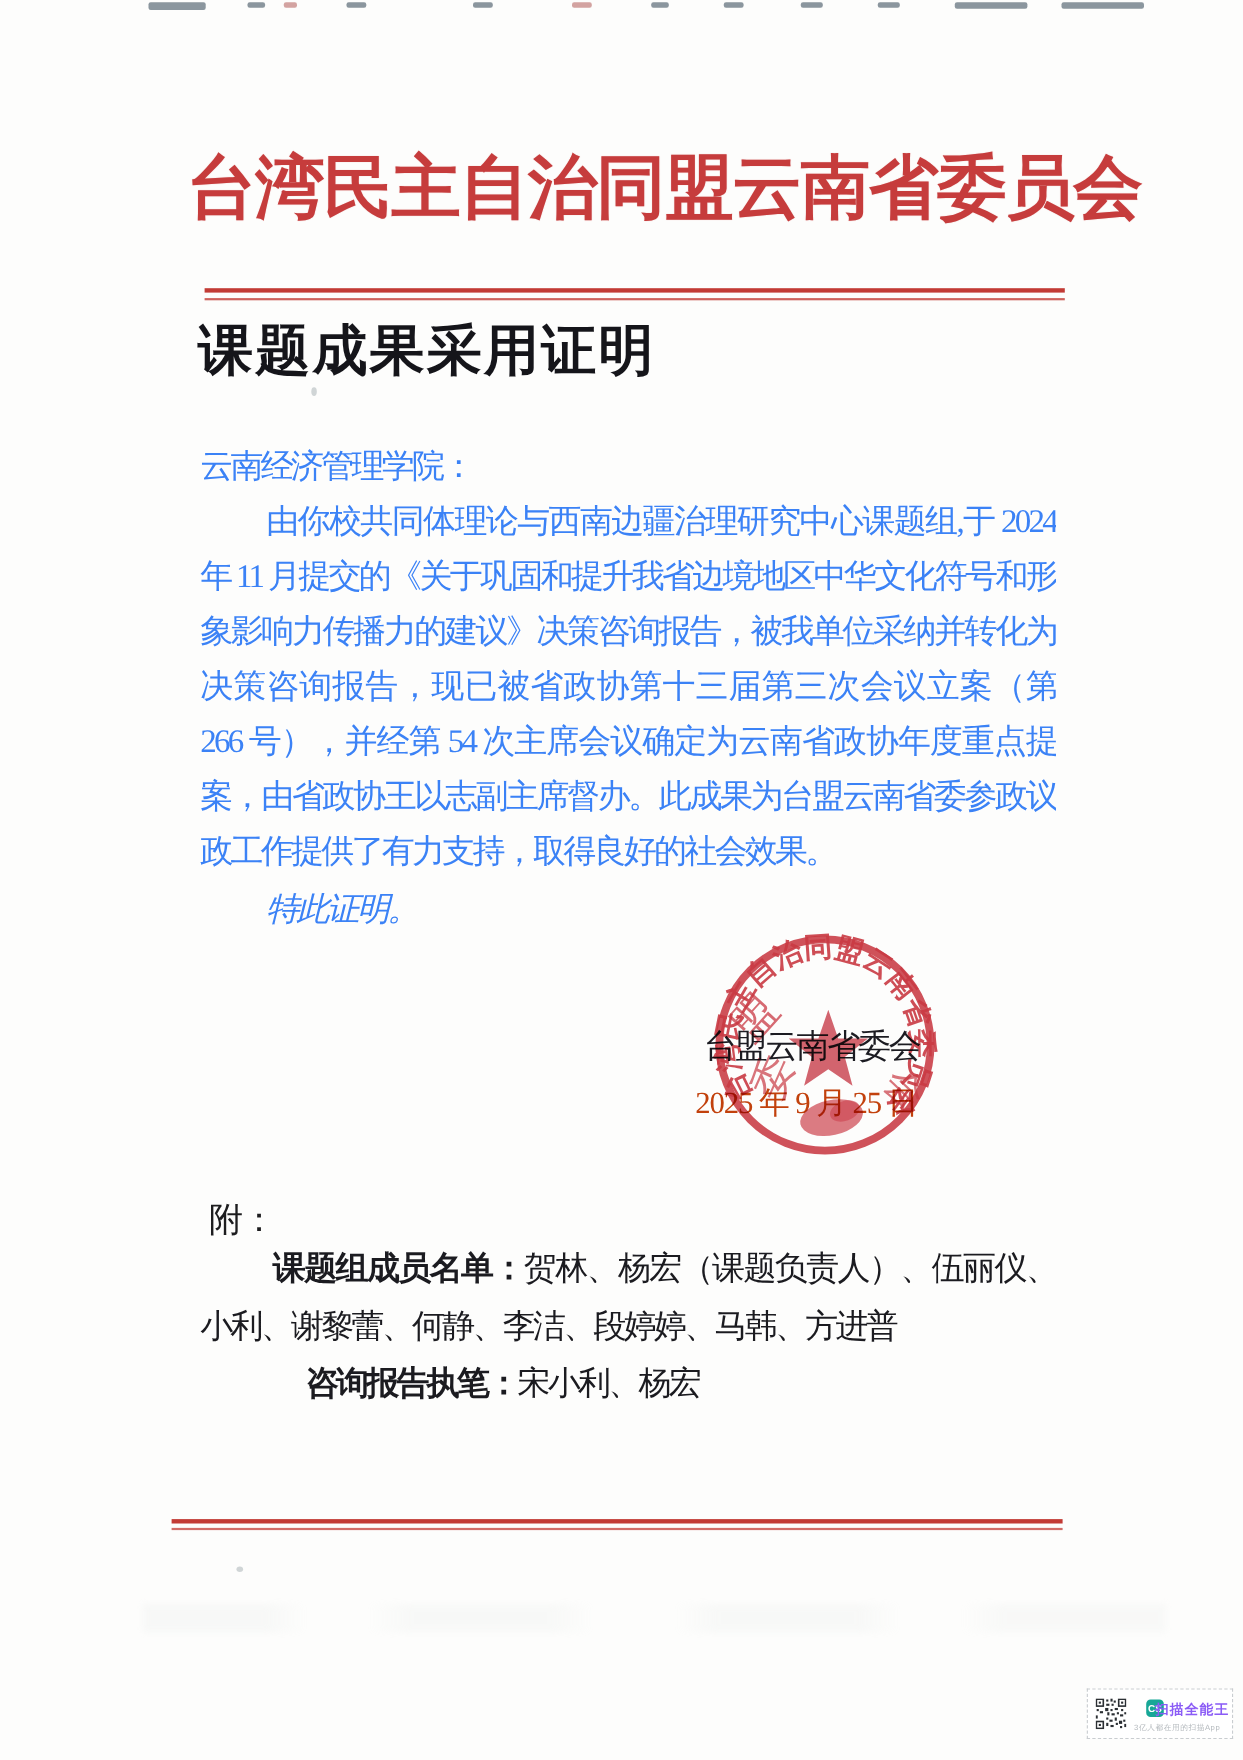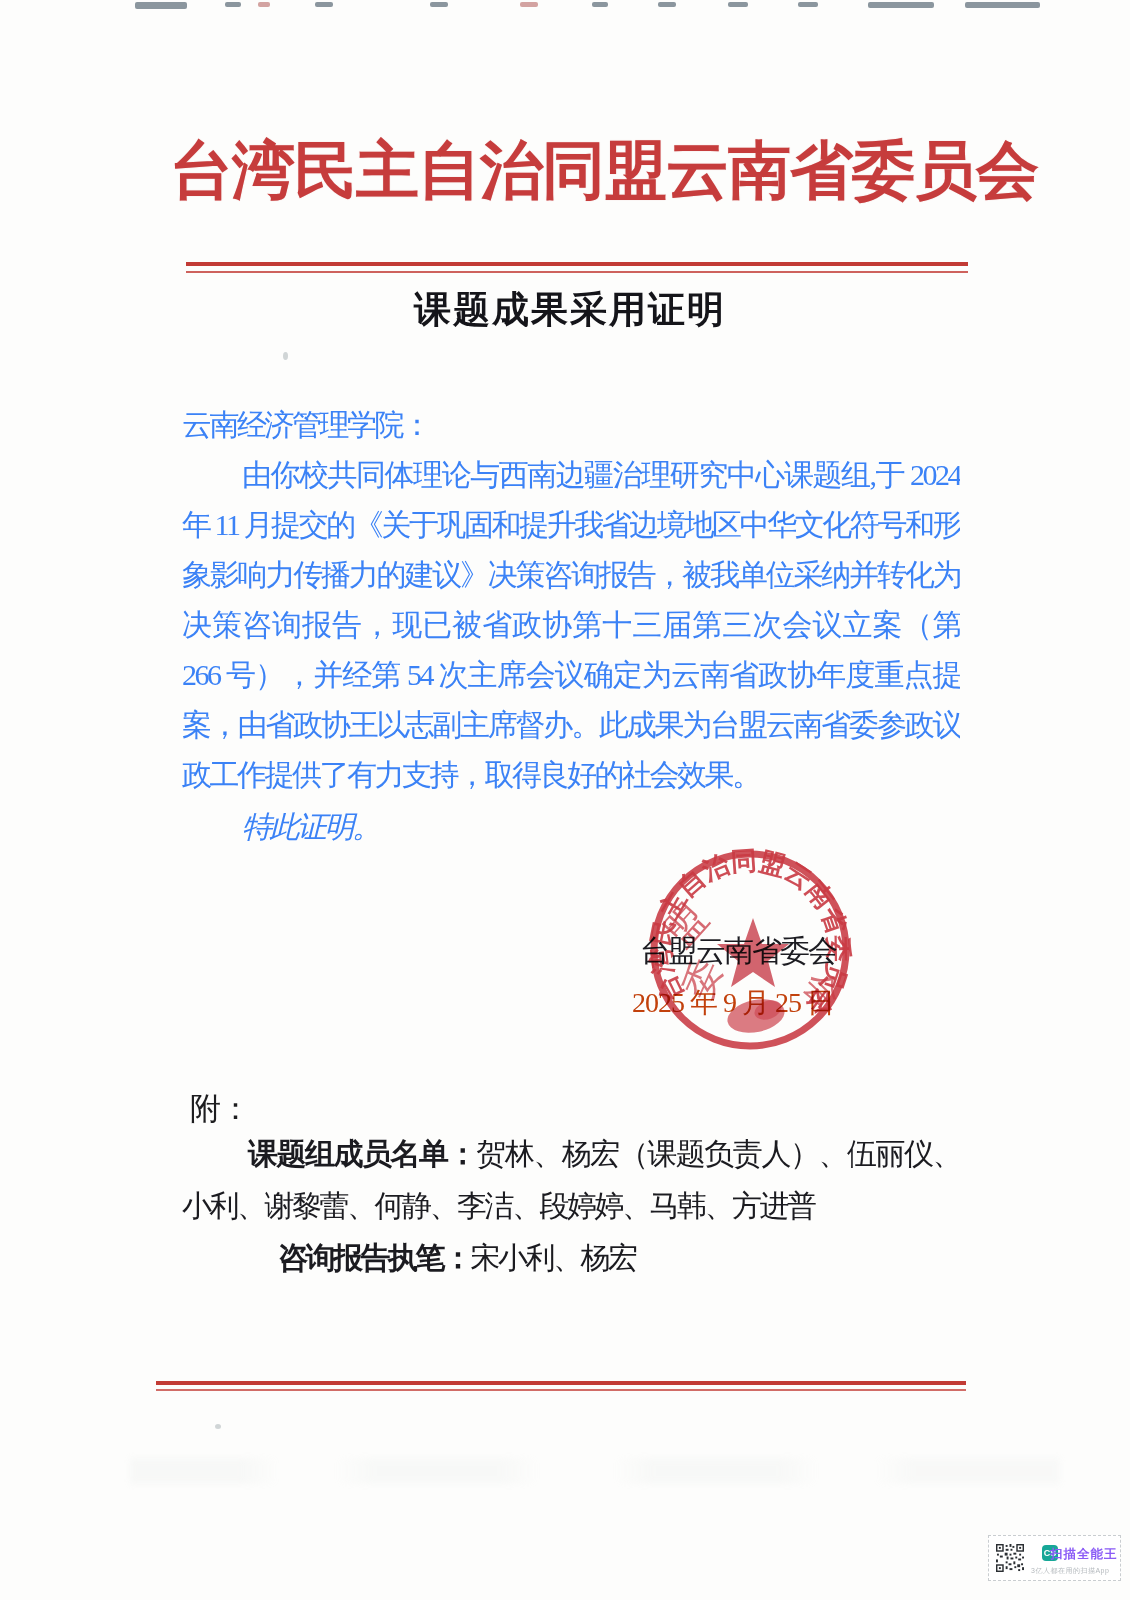--- a/index.html
+++ b/index.html
@@ -18,22 +18,22 @@
     background:linear-gradient(90deg,#cfd6d4 0 12%,transparent 16% 22%,#d4dbd8 26% 40%,transparent 44% 52%,#d2d8d6 56% 70%,transparent 74% 80%,#d5dbd9 84% 100%);
     opacity:.12;filter:blur(3px);}
   
   .org-name{
     left:170px;top:128px;width:780px;text-align:center;
     font-size:63px;font-weight:bold;letter-spacing:-1px;white-space:nowrap;
     color:#c63c3c;text-shadow:0 0 1px rgba(198,60,60,.35);
   }
   .rule{position:absolute;background:#c23b35;}
   .doc-title{
-    left:180px;top:285px;width:780px;text-align:center;
-    font-size:37px;font-weight:bold;letter-spacing:2px;color:#15151a;
+    left:180px;top:285px;width:780px;
+    font-size:50px;font-weight:bold;letter-spacing:2px;color:#15151a;
   }
   
   .body-block{left:182px;top:400px;width:778px;font-size:30px;letter-spacing:-2.5px;line-height:50px;color:#3b82f6;}
   .bline{height:50px;overflow:hidden;}
   .fill{text-align:justify;text-align-last:justify;}
   .ind2{text-indent:60px;}
   .closing{margin-top:2px;font-style:italic;}
   
   .sig-name{left:640px;top:931px;font-size:30px;letter-spacing:-2px;white-space:nowrap;color:#1c1c22;}
   .sig-date{left:632px;top:984px;font-size:28px;letter-spacing:-1px;white-space:nowrap;color:#c2410c;}

